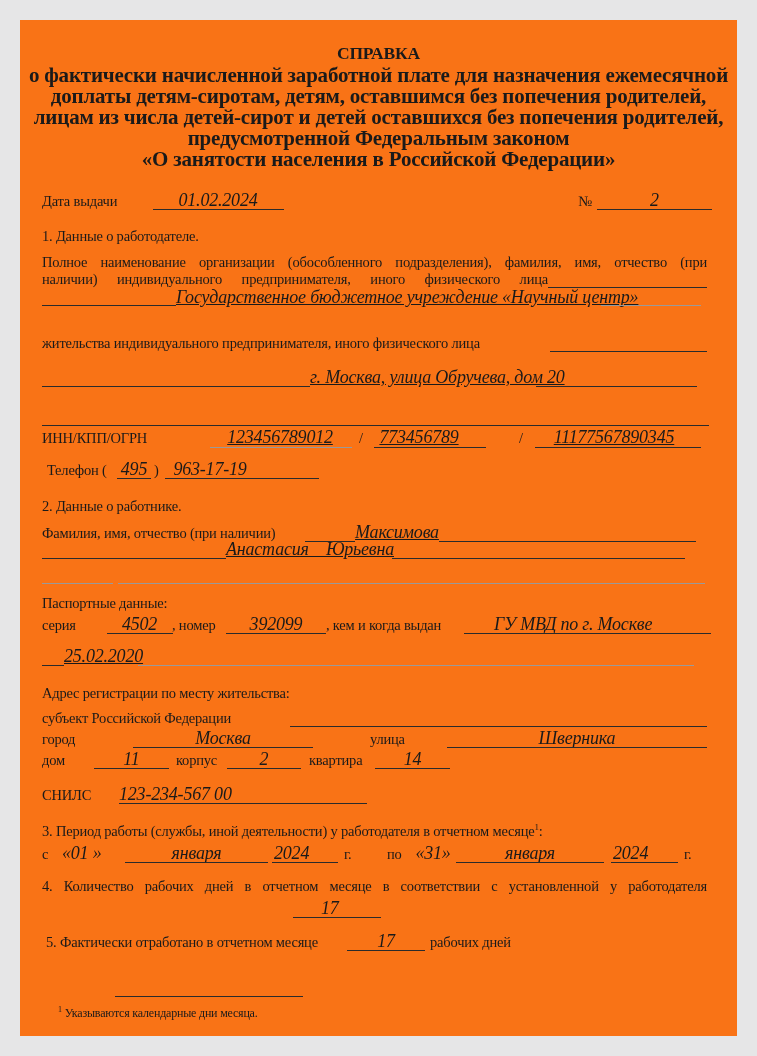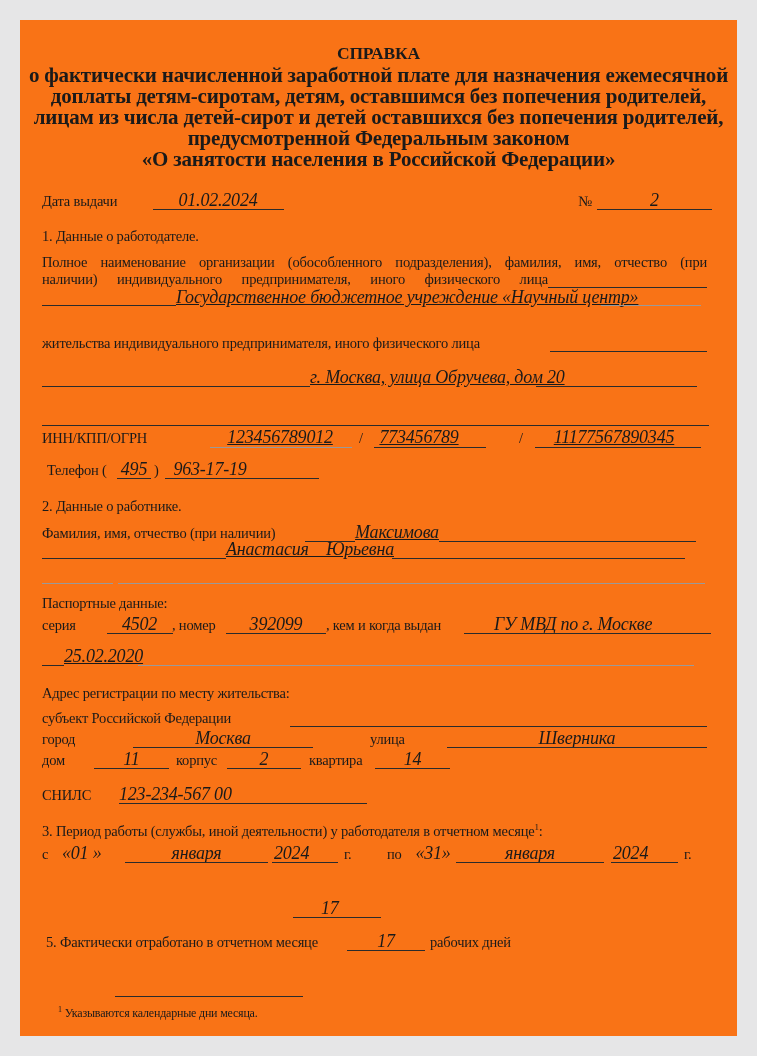--- a/index.html
+++ b/index.html
@@ -127,20 +127,21 @@
   <div class="ln" style="left:252px;top:842px;width:66px;"></div>
   <div class="t" style="left:324px;top:826px;">г.</div>
   <div class="t" style="left:367px;top:826px;">по</div>
   <div class="v" style="left:393px;top:825px;width:40px;text-align:center;">«31»</div>
   <div class="v" style="left:436px;top:825px;width:148px;">января</div>
   <div class="ln" style="left:436px;top:842px;width:148px;"></div>
   <div class="v" style="left:591px;top:825px;width:67px;text-align:left;padding-left:2px;box-sizing:border-box;">2024</div>
   <div class="ln" style="left:591px;top:842px;width:67px;"></div>
   <div class="t" style="left:664px;top:826px;">г.</div>
 
+  <div class="t just" style="left:22px;top:858px;width:665px;">4. Количество рабочих дней в отчетном месяце в соответствии с установленной у работодателя</div>
   <div class="v" style="left:273px;top:880px;width:88px;text-align:left;padding-left:28px;box-sizing:border-box;">17</div>
   <div class="ln" style="left:273px;top:897px;width:88px;"></div>
 
   <div class="t" style="left:26px;top:914px;">5. Фактически отработано в отчетном месяце</div>
   <div class="v" style="left:327px;top:913px;width:78px;">17</div>
   <div class="ln" style="left:327px;top:930px;width:78px;"></div>
   <div class="t" style="left:410px;top:914px;">рабочих дней</div>
 
   <div class="ln" style="left:95px;top:976px;width:188px;"></div>
   <div class="t" style="left:38px;top:985px;font-size:12px;"><sup style="font-size:8px;">1</sup> <span>Указываются календарные дни месяца.</span></div>

